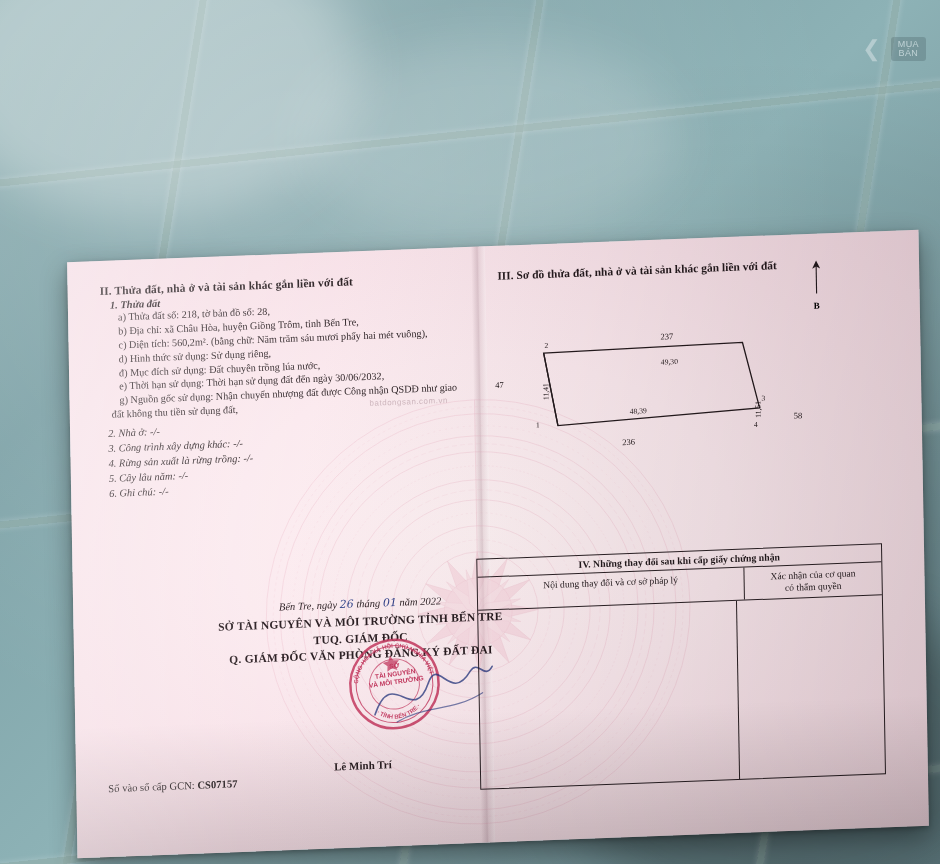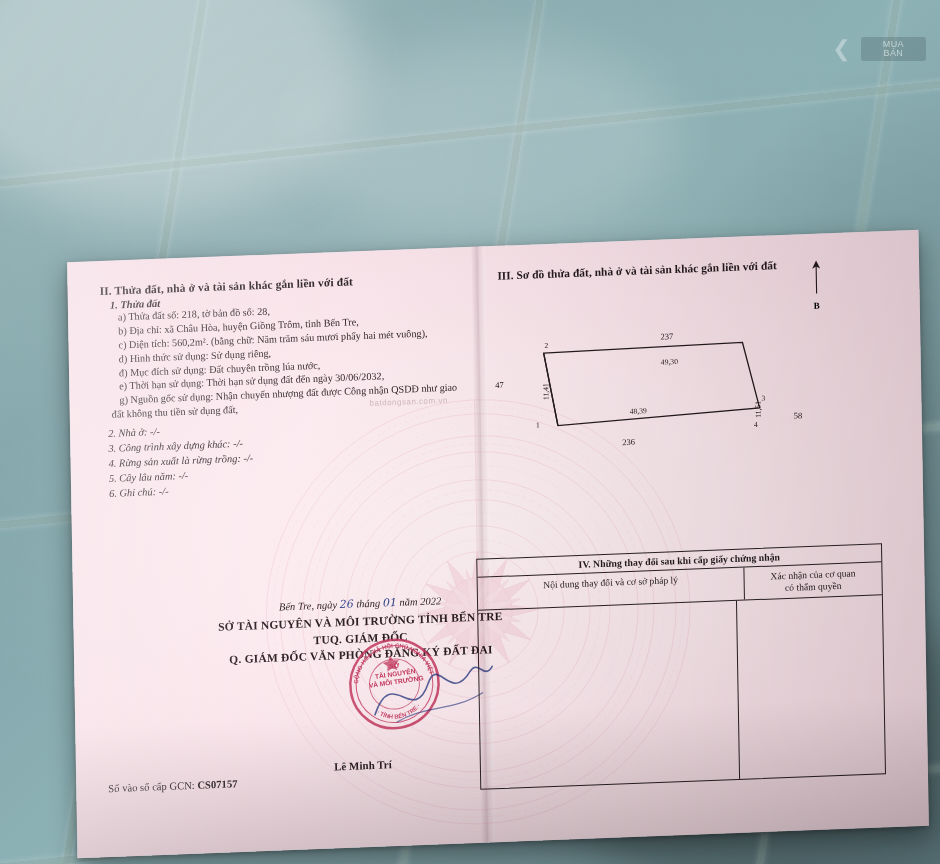--- a/index.html
+++ b/index.html
@@ -49,21 +49,21 @@
     height: 46px;
     display: flex;
     align-items: center;
     justify-content: flex-end;
     opacity: 0.55;
     color: #e9eef0;
     font-family: "Liberation Sans", sans-serif;
   }
   #watermark .wm-badge {
     background: rgba(70,92,98,0.55);
-    padding: 3px 22px;
+    padding: 3px 7px;
     border-radius: 3px;
     font-size: 9px;
     line-height: 1.05;
     text-align: center;
     letter-spacing: 0.4px;
   }
   #watermark .wm-chev {
     font-size: 22px;
     margin-right: 10px;
     opacity: 0.8;

